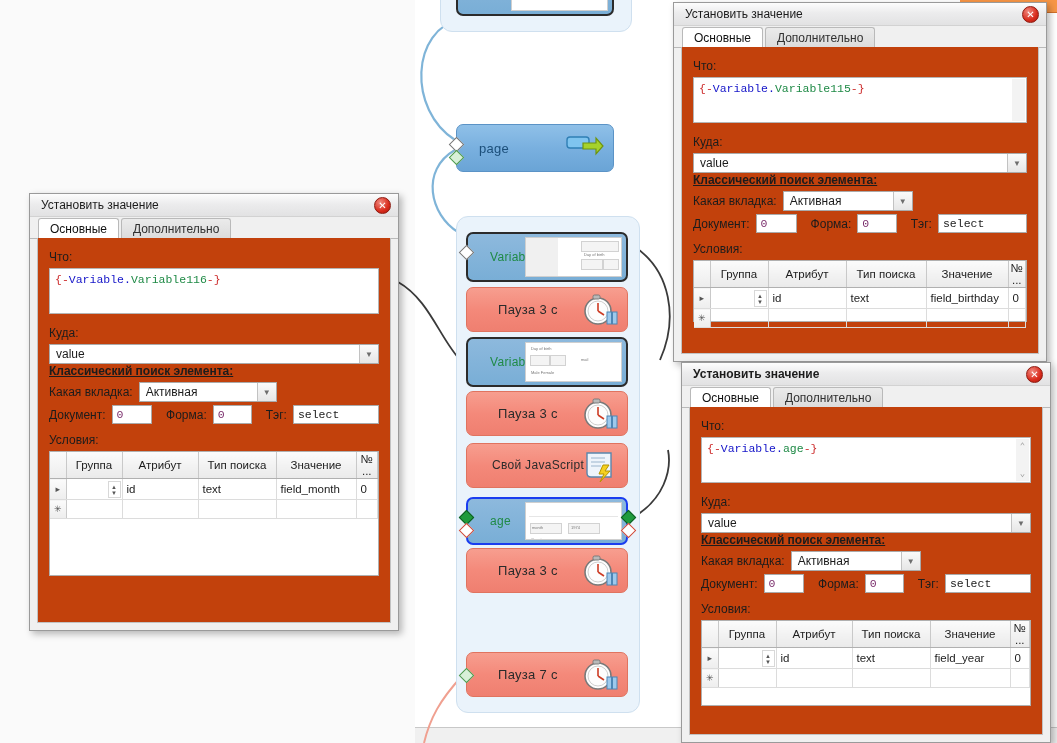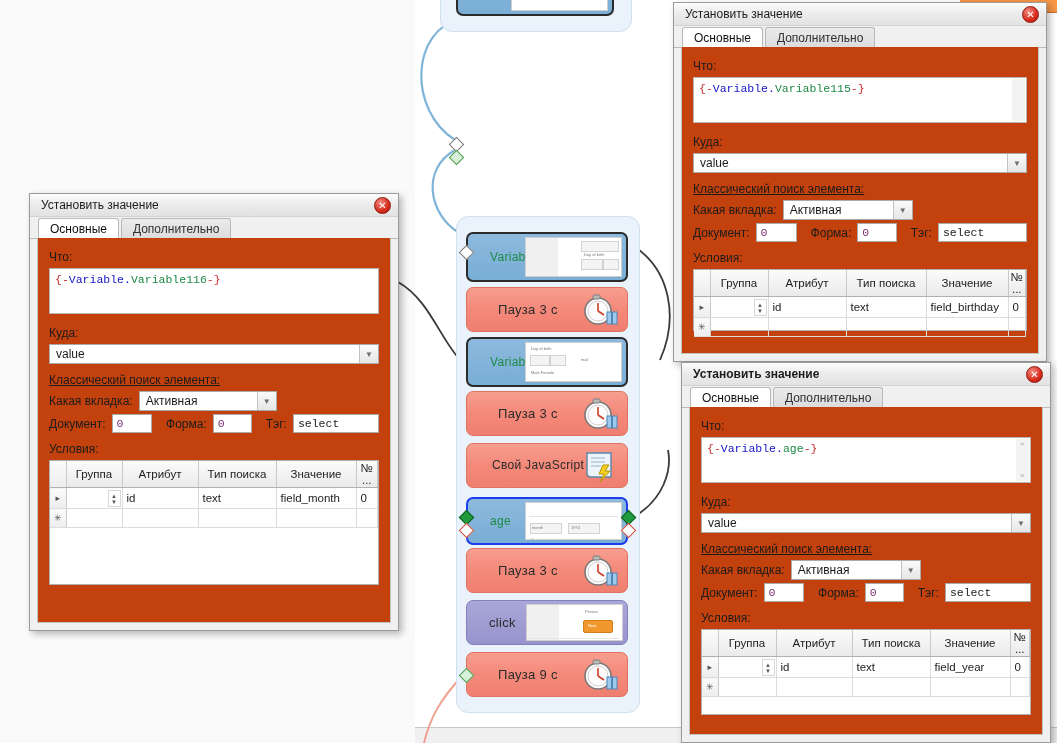--- a/index.html
+++ b/index.html
@@ -107,21 +107,21 @@
     background:linear-gradient(180deg,#ebebeb,#dcdcdc);
     border-radius:3px 3px 0 0;margin-right:2px;
   }
   .tab.sel{background:#fff;color:#111;border-bottom:1px solid #fff;margin-bottom:-1px;}
   .dlg-body{
     position:absolute;left:7px;right:7px;top:44px;bottom:7px;
     background:#c2410c;border:1px solid #c2c2c2;border-top:none;
     padding:9px 11px;box-sizing:border-box;
   }
   .fld-label{font-size:12px;color:#1c1c1c;margin:3px 0 4px;}
-  .underlined{text-decoration:underline;margin-top:9px;}
+  .underlined{text-decoration:underline;margin-top:0;font-weight:bold;}
   .codearea{
     background:#fff;border:1px solid #b5b5b5;height:46px;
     font-family:"Liberation Mono","DejaVu Sans Mono",monospace;font-size:11.5px;
     padding:4px 5px;box-sizing:border-box;position:relative;overflow:hidden;
   }
   .codearea .sb{position:absolute;right:1px;top:1px;bottom:1px;width:13px;background:#f3f3f3;}
   .codearea .sbv{position:absolute;left:2px;width:9px;color:#9a9a9a;font-size:9px;text-align:center;}
   .c-brace{color:#cc2a2a;} .c-kw{color:#1414c8;} .c-prop{color:#1f8a46;}
   .combo{
     background:#fff;border:1px solid #aaa;height:20px;display:flex;align-items:center;
@@ -185,20 +185,27 @@
     <div class="group-box" style="left:440px;top:-48px;width:190px;height:78px;"></div>
     <div class="node node-var" style="left:456px;top:-40px;width:158px;height:56px;">
 
       <div class="thumb">
         
         
         
       </div>
     </div>
 
+    <div class="node node-blue" style="left:456px;top:124px;width:158px;height:48px;">
+      <span class="nlabel">page</span>
+      <svg class="ico" viewBox="0 0 40 34">
+        <rect x="2" y="6" width="22" height="11" rx="3" fill="#7fc4ef" stroke="#2f7fb5" stroke-width="1.4"></rect>
+        <path d="M18 12 L31 12 L31 7 L38 15 L31 23 L31 18 L18 18 Z" fill="#a6d22b" stroke="#6e9410" stroke-width="1.2"></path>
+      </svg>
+    </div>
     <div class="diam" style="left:451px;top:139px;"></div>
     <div class="diam greenout" style="left:451px;top:152px;"></div>
 
     <div class="group-box" style="left:456px;top:216px;width:182px;height:495px;"></div>
 
     <div class="node node-var" style="left:466px;top:232px;width:162px;height:50px;">
       <span class="nlabel">Variable115</span>
       <div class="thumb">
         <div class="tgray"></div>
         <div class="tbox" style="left:55px;top:3px;width:36px;"></div>
@@ -277,33 +284,23 @@
         <circle cx="19" cy="18" r="13" fill="#fdfdfd" stroke="#7a7a7a" stroke-width="1.6"></circle>
         <circle cx="19" cy="18" r="10" fill="none" stroke="#cfcfcf" stroke-width="1"></circle>
         <path d="M19 18 L19 10" stroke="#cc3b24" stroke-width="1.6"></path>
         <path d="M19 18 L25 22" stroke="#cc3b24" stroke-width="1.6"></path>
         <rect x="14" y="2" width="7" height="4" rx="1.5" fill="#b9b9b9" stroke="#7a7a7a"></rect>
         <rect x="28" y="19" width="4.5" height="12" fill="#9ec9ec" stroke="#4d86b5"></rect>
         <rect x="33.5" y="19" width="4.5" height="12" fill="#9ec9ec" stroke="#4d86b5"></rect>
       </svg>
     </div>
 
-    <div class="node node-purple" style="left:466px;top:600px;width:162px;height:45px;">
-      <span class="nlabel">click</span>
-      <div class="thumb">
-        <div class="tgray"></div>
-        <div class="ttxt" style="left:58px;top:4px;">Person</div>
-        <div class="torange" style="left:56px;top:15px;"></div>
-        <div class="ttxt" style="left:61px;top:18px;color:#fff;">Next</div>
-        <div class="tline" style="top:33px;"></div>
-      </div>
-    </div>
 
     <div class="node node-red" style="left:466px;top:652px;width:162px;height:45px;">
-      <span class="nlabel">Пауза 9 с</span>
+      <span class="nlabel">Пауза 7 с</span>
       <svg class="ico" viewBox="0 0 40 34">
         <circle cx="19" cy="18" r="13" fill="#fdfdfd" stroke="#7a7a7a" stroke-width="1.6"></circle>
         <circle cx="19" cy="18" r="10" fill="none" stroke="#cfcfcf" stroke-width="1"></circle>
         <path d="M19 18 L19 10" stroke="#cc3b24" stroke-width="1.6"></path>
         <path d="M19 18 L25 22" stroke="#cc3b24" stroke-width="1.6"></path>
         <rect x="14" y="2" width="7" height="4" rx="1.5" fill="#b9b9b9" stroke="#7a7a7a"></rect>
         <rect x="28" y="19" width="4.5" height="12" fill="#9ec9ec" stroke="#4d86b5"></rect>
         <rect x="33.5" y="19" width="4.5" height="12" fill="#9ec9ec" stroke="#4d86b5"></rect>
       </svg>
     </div>

